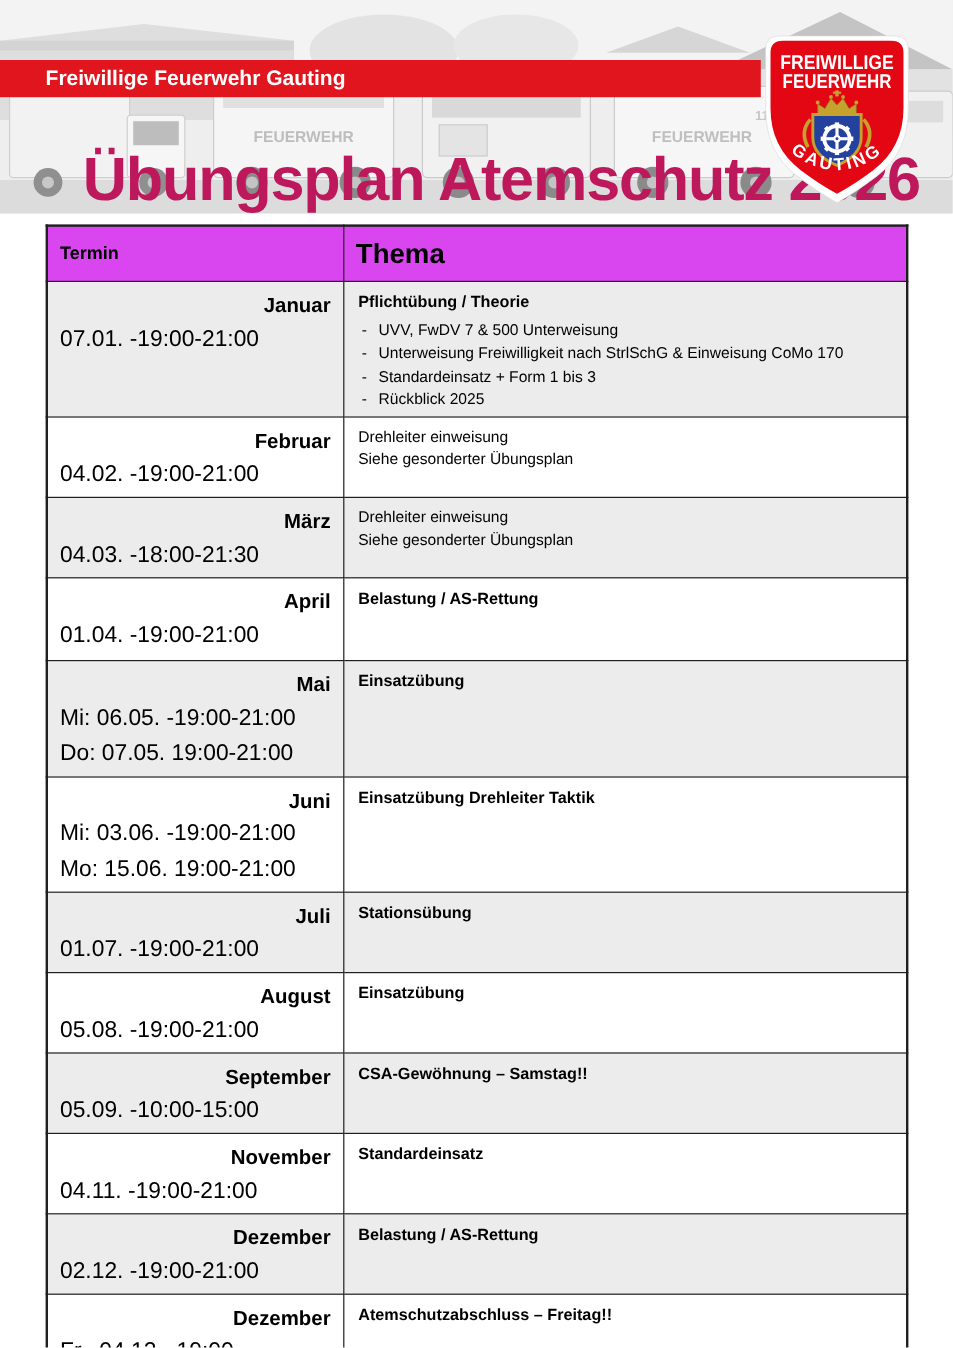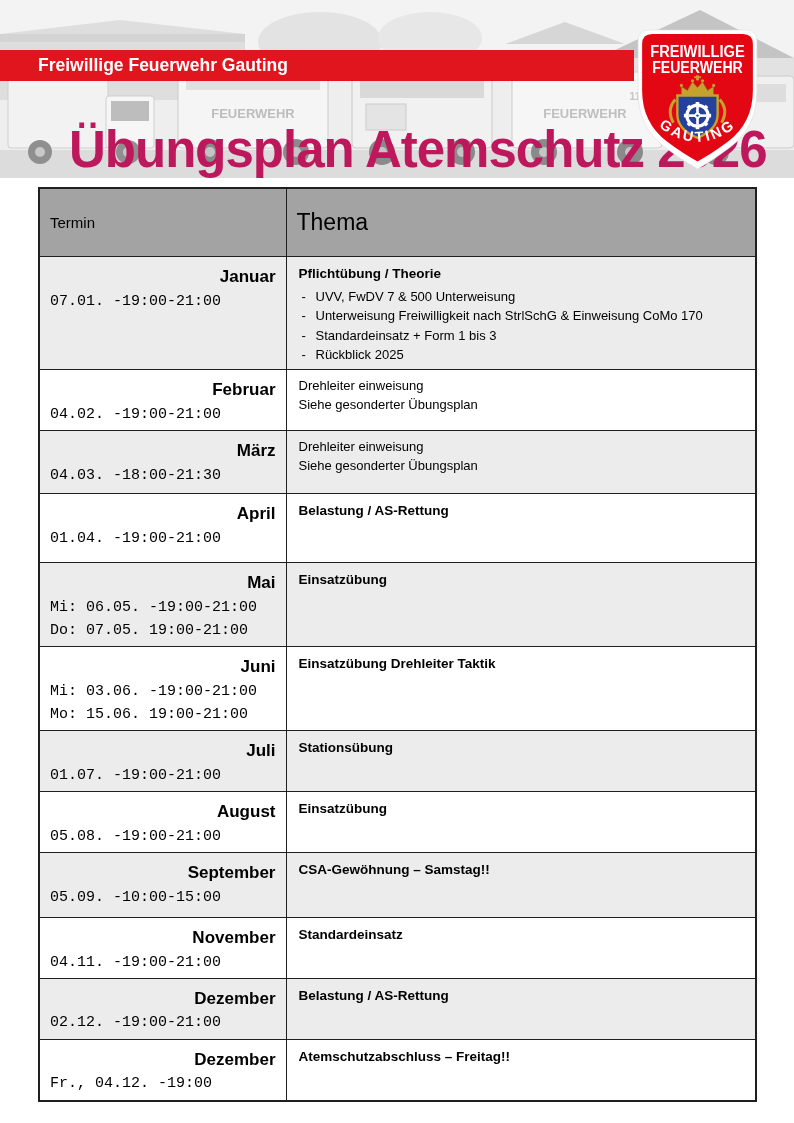--- a/index.html
+++ b/index.html
@@ -26,30 +26,30 @@
   }
   .logo { position:absolute; top:29px; right:36px; width:121px; height:141px; z-index:4; }
   
   .plan-table {
     border-collapse:collapse; table-layout:fixed;
     width:719px; margin:9px 0 0 38px;
     border:2px solid #1f1f1f;
   }
   .plan-table th, .plan-table td { border:1px solid #1f1f1f; vertical-align:top; }
   .plan-table thead th {
-    background:#a3a3a3; text-align:left; vertical-align:middle;
-    height:30px; padding:20px 10px; font-weight:normal;
+    background:#d946ef; text-align:left; vertical-align:middle;
+    height:30px; padding:9px 10px; font-weight:bold;
   }
   th.col-termin { width:247px; font-size:15px; }
   th.col-thema  { font-size:23px; }
   tbody tr:nth-child(odd)  { background:#ececec; }
   tbody tr:nth-child(even) { background:#ffffff; }
   td.termin-cell { padding:8px 10px 4px 10px; }
   .month     { font-weight:bold; font-size:17px; line-height:1.45;text-align:right; }
-  .date-line { font-size:15px; line-height:1.55;font-family:Liberation Mono, monospace; }
+  .date-line { font-size:19px; line-height:1.55; }
   td.thema-cell { padding:8px 10px 4px 12px; }
   .thema-title { font-weight:bold; font-size:13.5px; line-height:1.4; }
   td.thema-cell.center { text-align:left; padding-top:6px; }
   .center-line { font-size:13px; line-height:1.5; }
   .thema-list { margin-top:3px; }
   .list-item { position:relative; padding-left:17px; font-size:13px; line-height:1.5; }
   .list-item::before { content:"-"; position:absolute; left:3px; }
   
   tbody tr:nth-child(1)  td { height:96px; }
   tbody tr:nth-child(2)  td { height:61px; }

